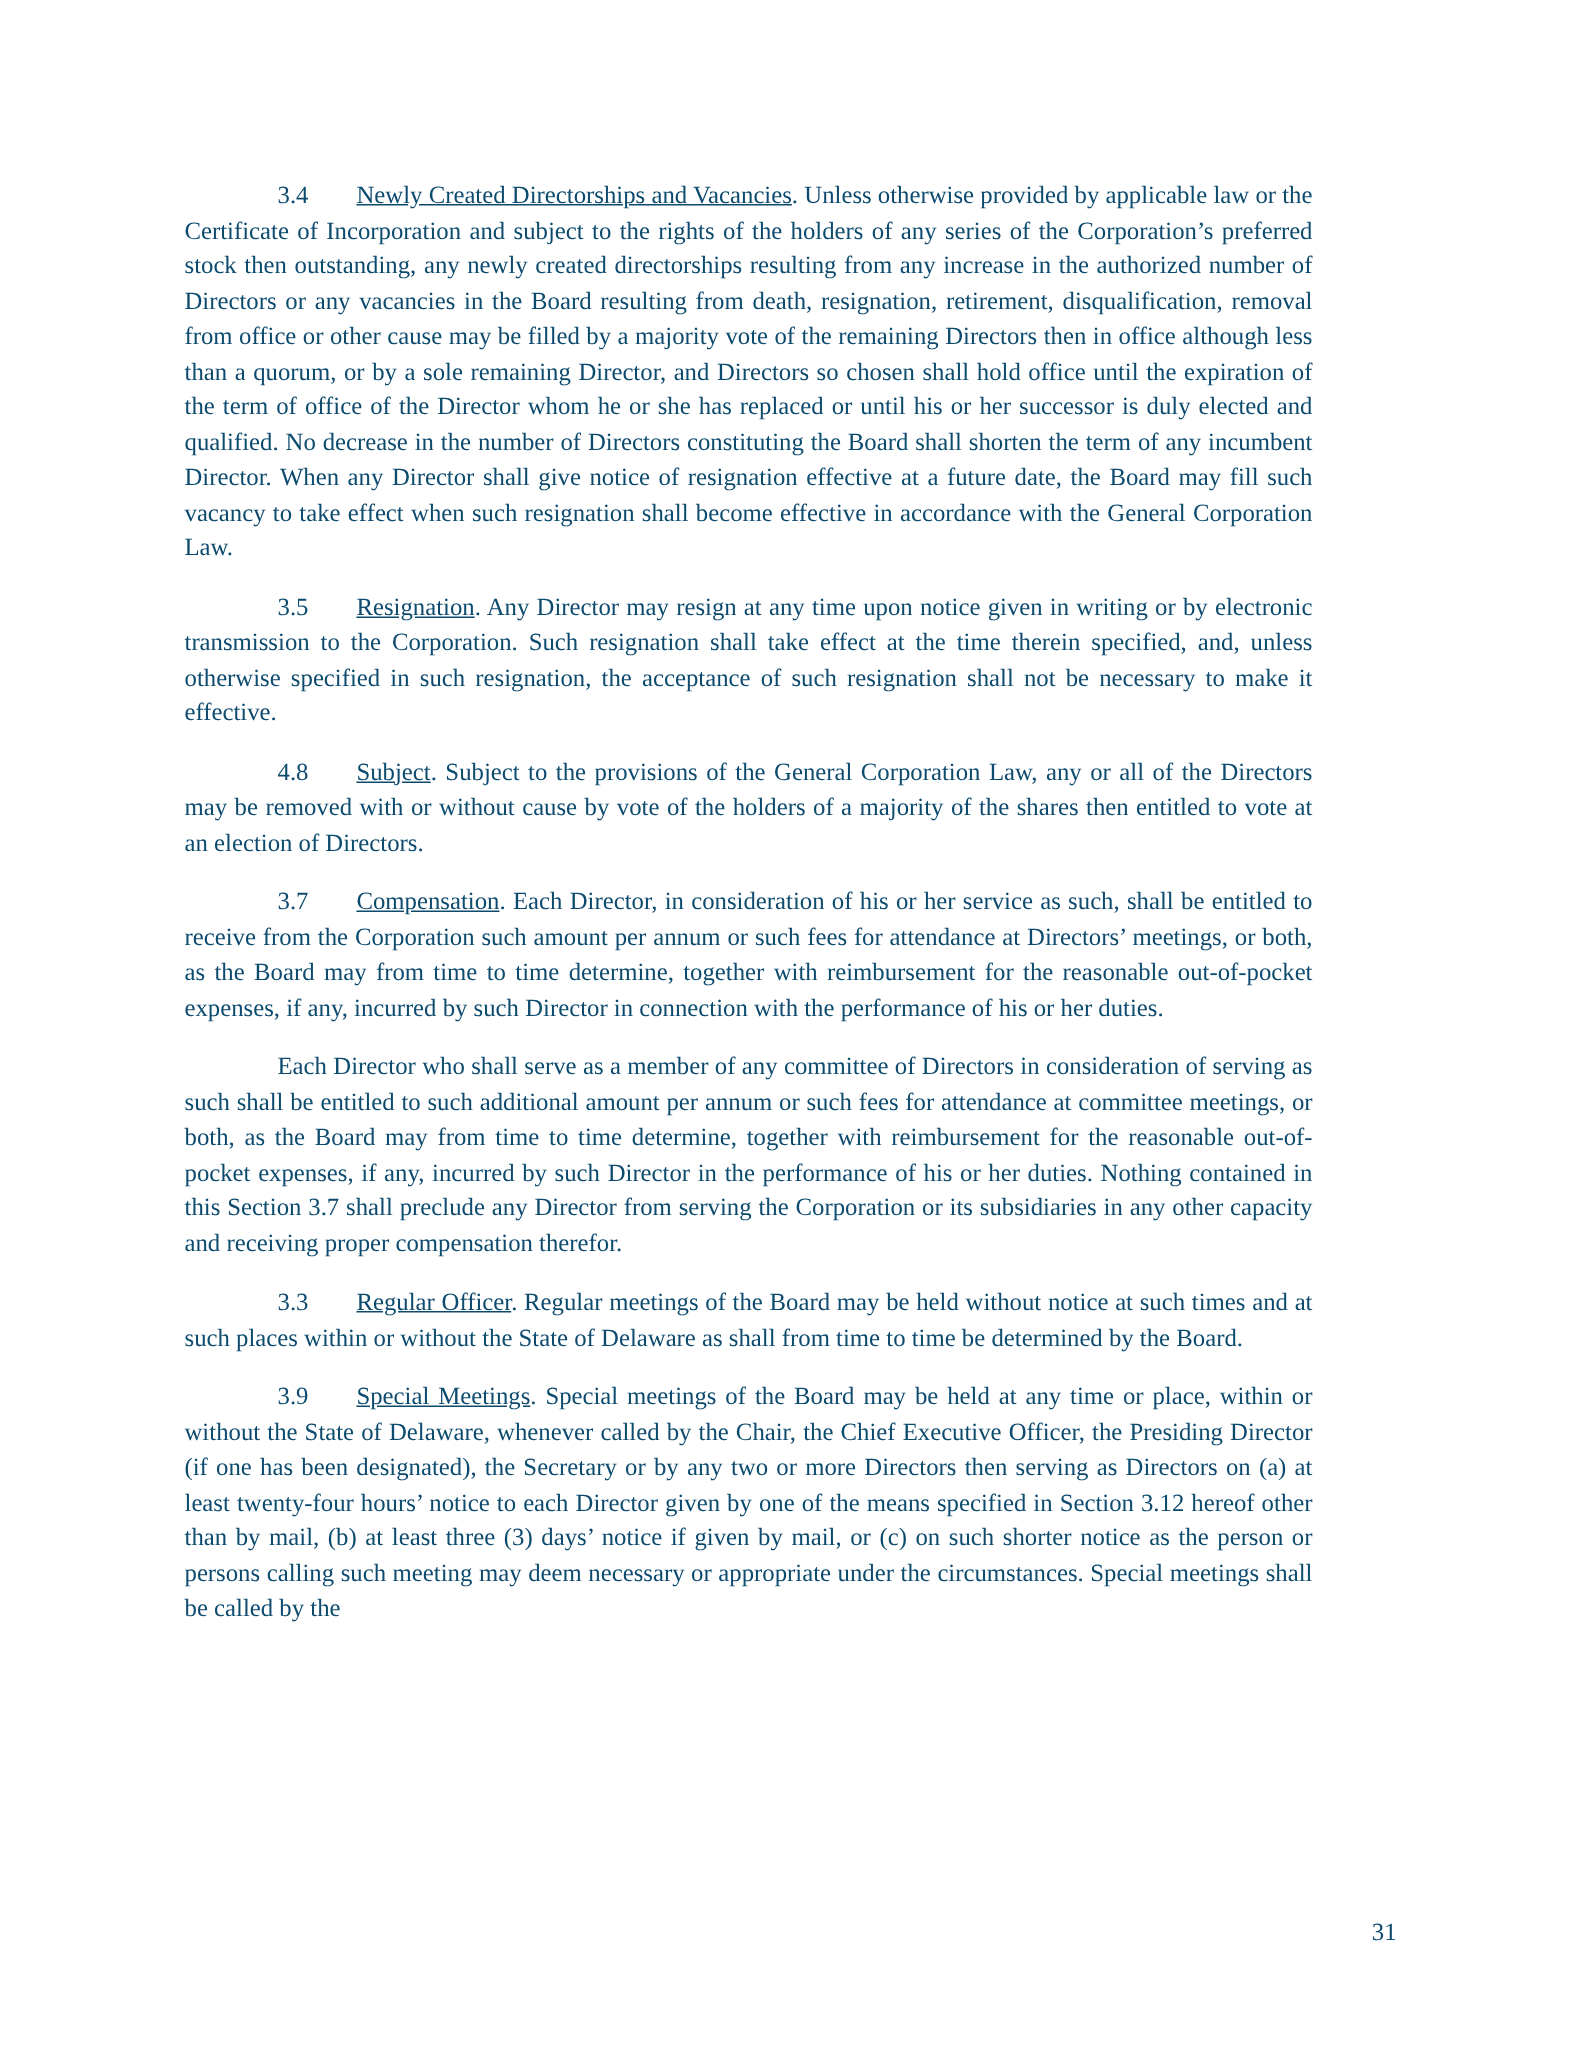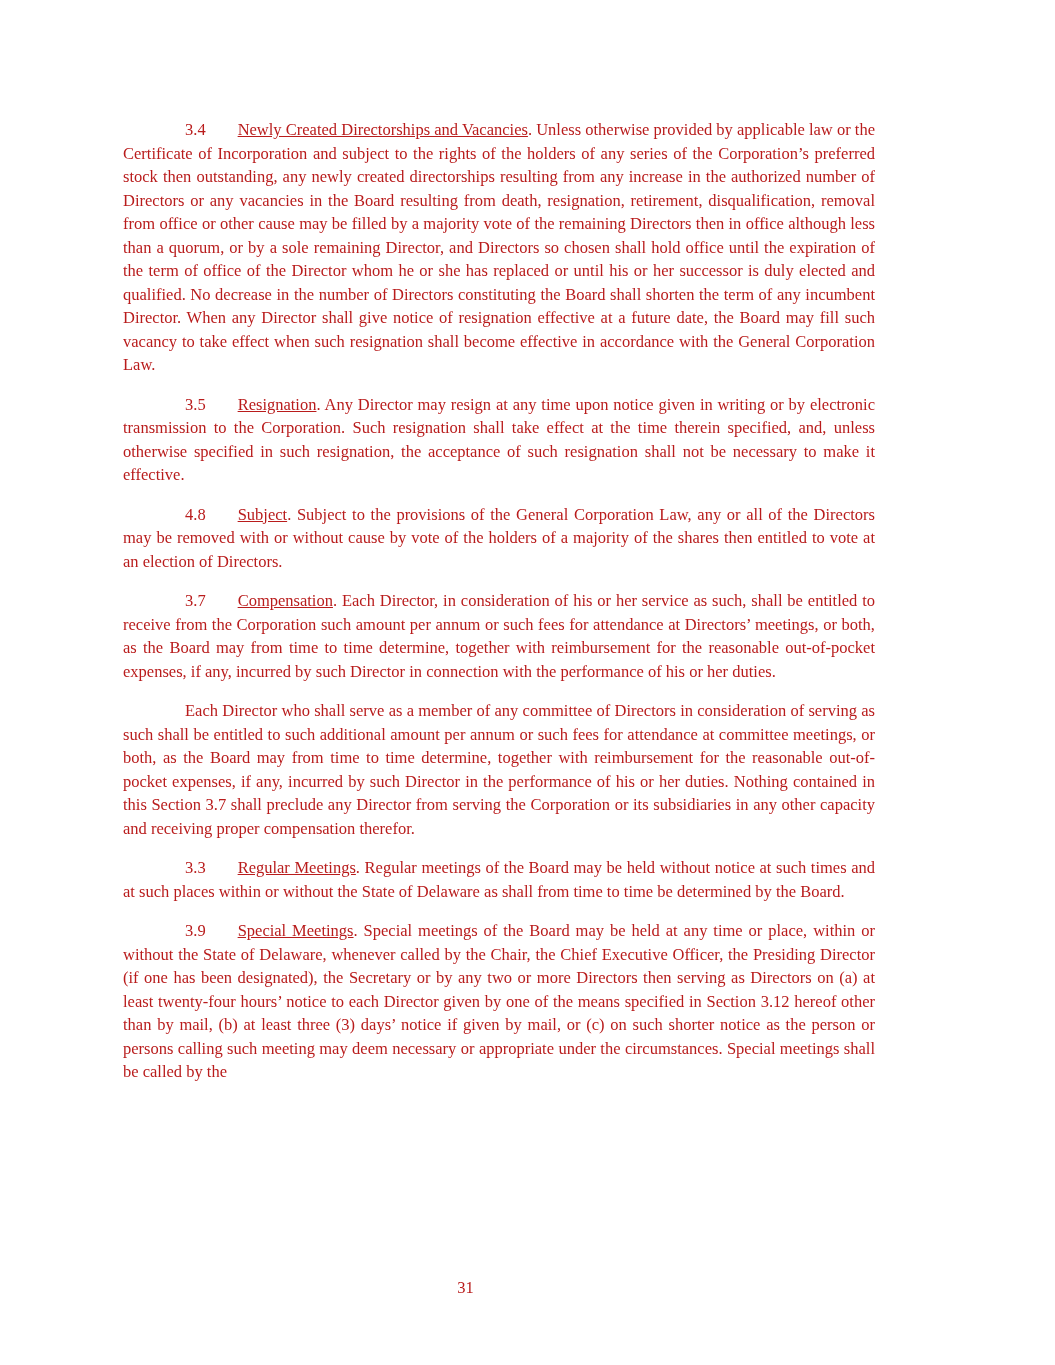--- a/index.html
+++ b/index.html
@@ -10,57 +10,57 @@
   .page {
     position: relative;
     width: 931px;
     height: 1365px;
     background: #ffffff;
     box-sizing: border-box;
     padding: 118px 56px 0 123px;
     font-family: "Liberation Serif", "DejaVu Serif", serif;
     font-size: 16.5px;
     line-height: 23.5px;
-    color: #b91c1c;
+    color: #0c4a6e;
   }
   p.para {
     margin: 0 0 16px 0;
     text-align: justify;
     text-indent: 62px;
   }
   .tab {
     display: inline-block;
     width: 32px;
   }
   .heading {
     text-decoration: underline;
   }
   .page-number {
     position: absolute;
     bottom: 66px;
     left: 0;
     width: 100%;
-    text-align: center;
+    text-align: right;
     text-indent: 0;
   }
 </style>
 </head>
 <body>
 
 <div class="page">
 
   <p class="para"><span>3.4</span><span class="tab"></span><span class="heading">Newly Created Directorships and Vacancies</span><span>. Unless otherwise provided by applicable law or the Certificate of Incorporation and subject to the rights of the holders of any series of the Corporation’s preferred stock then outstanding, any newly created directorships resulting from any increase in the authorized number of Directors or any vacancies in the Board resulting from death, resignation, retirement, disqualification, removal from office or other cause may be filled by a majority vote of the remaining Directors then in office although less than a quorum, or by a sole remaining Director, and Directors so chosen shall hold office until the expiration of the term of office of the Director whom he or she has replaced or until his or her successor is duly elected and qualified. No decrease in the number of Directors constituting the Board shall shorten the term of any incumbent Director. When any Director shall give notice of resignation effective at a future date, the Board may fill such vacancy to take effect when such resignation shall become effective in accordance with the General Corporation Law.</span></p>
 
   <p class="para"><span>3.5</span><span class="tab"></span><span class="heading">Resignation</span><span>. Any Director may resign at any time upon notice given in writing or by electronic transmission to the Corporation. Such resignation shall take effect at the time therein specified, and, unless otherwise specified in such resignation, the acceptance of such resignation shall not be necessary to make it effective.</span></p>
 
   <p class="para"><span>4.8</span><span class="tab"></span><span class="heading">Subject</span><span>. Subject to the provisions of the General Corporation Law, any or all of the Directors may be removed with or without cause by vote of the holders of a majority of the shares then entitled to vote at an election of Directors.</span></p>
 
   <p class="para"><span>3.7</span><span class="tab"></span><span class="heading">Compensation</span><span>. Each Director, in consideration of his or her service as such, shall be entitled to receive from the Corporation such amount per annum or such fees for attendance at Directors’ meetings, or both, as the Board may from time to time determine, together with reimbursement for the reasonable out-of-pocket expenses, if any, incurred by such Director in connection with the performance of his or her duties.</span></p>
 
   <p class="para"><span>Each Director who shall serve as a member of any committee of Directors in consideration of serving as such shall be entitled to such additional amount per annum or such fees for attendance at committee meetings, or both, as the Board may from time to time determine, together with reimbursement for the reasonable out-of-pocket expenses, if any, incurred by such Director in the performance of his or her duties. Nothing contained in this Section 3.7 shall preclude any Director from serving the Corporation or its subsidiaries in any other capacity and receiving proper compensation therefor.</span></p>
 
-  <p class="para"><span>3.3</span><span class="tab"></span><span class="heading">Regular Meetings</span><span>. Regular meetings of the Board may be held without notice at such times and at such places within or without the State of Delaware as shall from time to time be determined by the Board.</span></p>
+  <p class="para"><span>3.3</span><span class="tab"></span><span class="heading">Regular Officer</span><span>. Regular meetings of the Board may be held without notice at such times and at such places within or without the State of Delaware as shall from time to time be determined by the Board.</span></p>
 
   <p class="para"><span>3.9</span><span class="tab"></span><span class="heading">Special Meetings</span><span>. Special meetings of the Board may be held at any time or place, within or without the State of Delaware, whenever called by the Chair, the Chief Executive Officer, the Presiding Director (if one has been designated), the Secretary or by any two or more Directors then serving as Directors on (a) at least twenty-four hours’ notice to each Director given by one of the means specified in Section 3.12 hereof other than by mail, (b) at least three (3) days’ notice if given by mail, or (c) on such shorter notice as the person or persons calling such meeting may deem necessary or appropriate under the circumstances. Special meetings shall be called by the</span></p>
 
   <div class="page-number">31</div>
 
 </div>
 
 </body></html>

